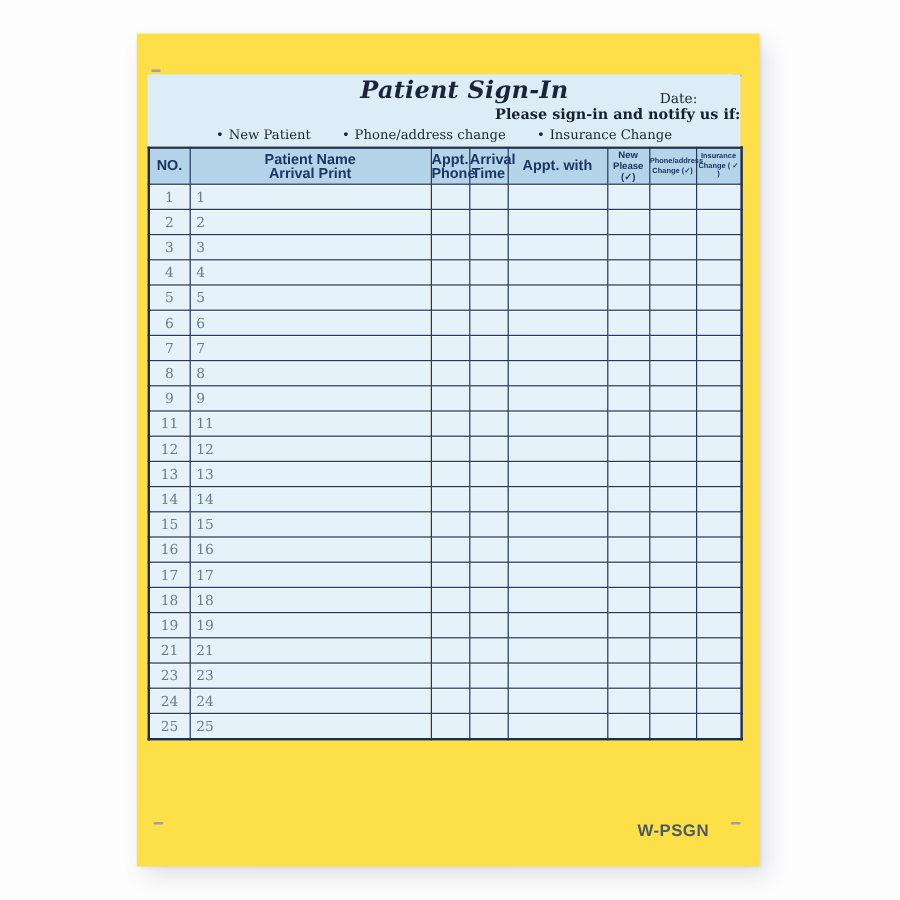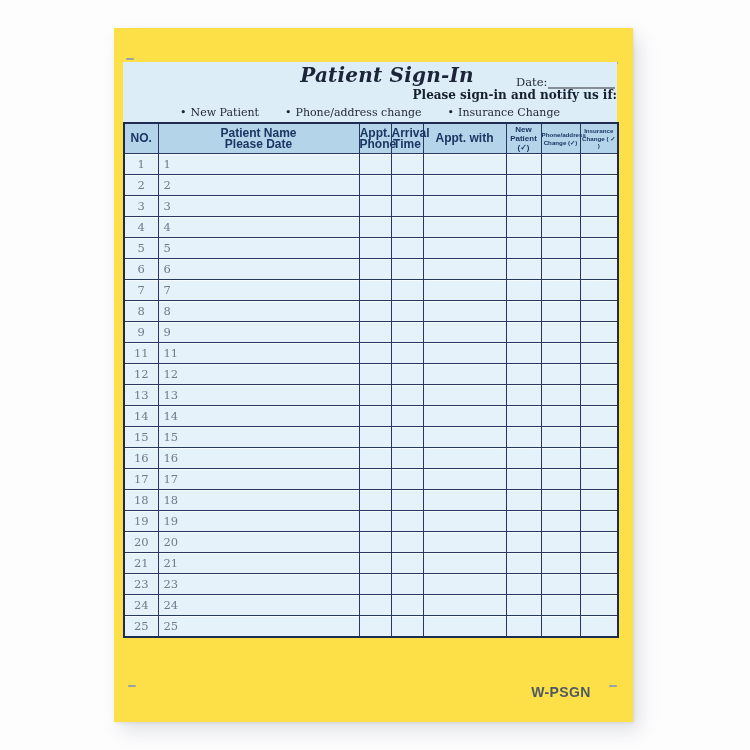--- a/index.html
+++ b/index.html
@@ -27,21 +27,21 @@
   .title-band{
     background:#dcedf8;height:60px;position:relative;
     font-family:"DejaVu Serif", serif;color:#1b2438;
   }
   .form-title{
     text-align:center;padding-top:2px;margin-left:34px;
     font-size:20px;line-height:22px;font-weight:bold;font-style:italic;
     letter-spacing:.2px;
   }
   .date-group{
-    position:absolute;right:2px;top:13px;width:99px;display:flex;align-items:center;
+    position:absolute;right:2px;top:13px;width:99px;display:flex;align-items:center;flex-direction:column;
   }
   .date-label{font-size:11.5px;color:#242b38;}
   .date-line{flex:1;border-bottom:2px solid #868d94;height:12px;margin-left:1px;}
   .form-subtitle{
     text-align:right;font-size:12px;line-height:19px;font-weight:bold;color:#16202f;
   }
   .notice-row{
     display:flex;justify-content:center;gap:26px;
     font-size:11px;line-height:15px;color:#1f2530;
   }
@@ -113,28 +113,28 @@
           <col style="width:32px">
         <col style="width:83px">
           <col style="width:35px">
           <col style="width:39px">
           <col style="width:38px">
       </colgroup>
       <thead>
         <tr>
           <th>NO.</th>
           <th>Patient Name
-Please Date</th>
+Arrival Print</th>
           <th>Appt.
 Phone</th>
           <th>Arrival
 Time</th>
           <th>Appt. with</th>
           <th class="th-md">New
-Patient
+Please
 (✓)</th>
           <th class="th-sm">Phone/address
 Change (✓)</th>
           <th class="th-sm">Insurance
 Change ( ✓ )</th>
         </tr>
       </thead>
       <tbody>
           <tr>
             <td class="no-cell">1</td>
@@ -310,30 +310,20 @@
             <td class="no-cell">19</td>
             <td class="name-cell">19</td>
             <td></td>
             <td></td>
             <td></td>
             <td></td>
             <td></td>
             <td></td>
           </tr>
           <tr>
-            <td class="no-cell">20</td>
-            <td class="name-cell">20</td>
-            <td></td>
-            <td></td>
-            <td></td>
-            <td></td>
-            <td></td>
-            <td></td>
-          </tr>
-          <tr>
             <td class="no-cell">21</td>
             <td class="name-cell">21</td>
             <td></td>
             <td></td>
             <td></td>
             <td></td>
             <td></td>
             <td></td>
           </tr>
           <tr>

